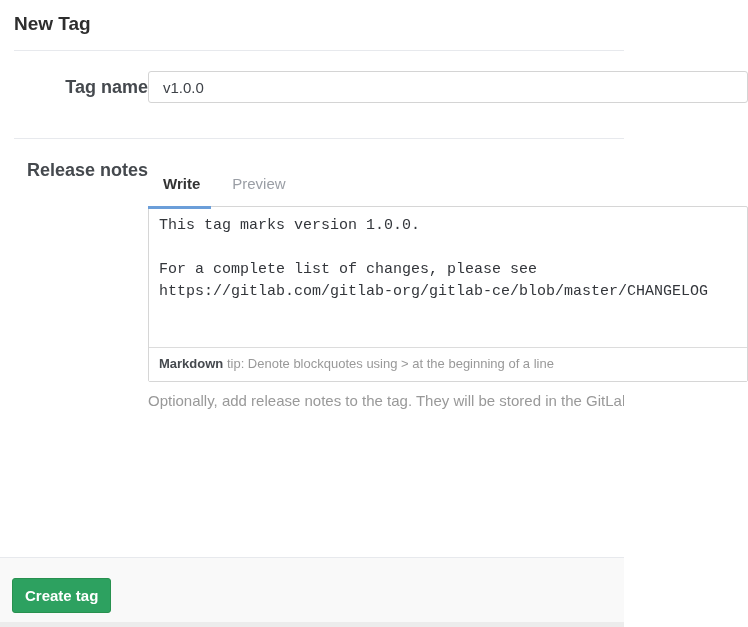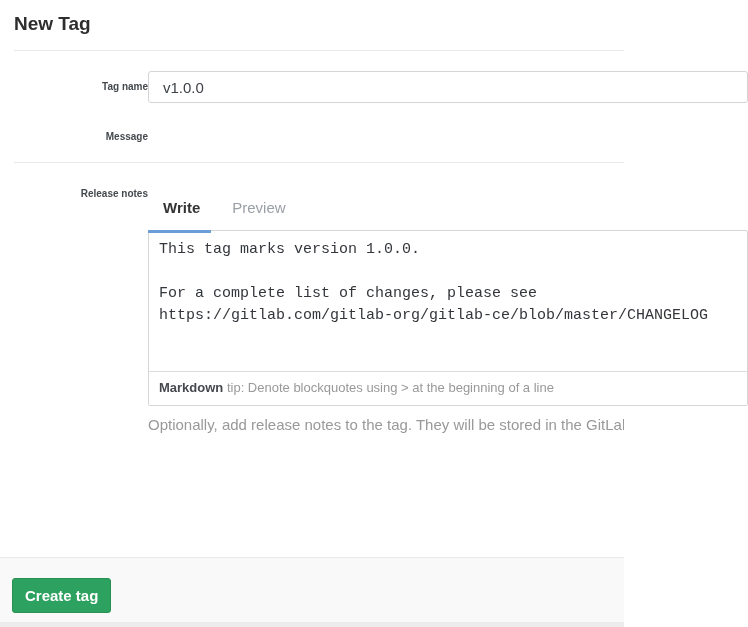--- a/index.html
+++ b/index.html
@@ -24,21 +24,21 @@
     margin: 0 0 0 14px;
   }
 
   
   .form-row { display: flex; align-items: flex-start; }
   .form-row.first { margin-top: 20px; }
   .label-col {
     width: 148px; flex: 0 0 148px;
     text-align: right;
     padding-top: 8px;
-    font-size: 10px; font-weight: 600; color: #45494e;
+    font-size: 18px; font-weight: 600; color: #45494e;
     line-height: 16px;
   }
   .input-col { flex: 1 1 auto; min-width: 0; }
   .text-input {
     display: block;
     width: 600px; height: 32px;
     padding: 6px 14px;
     font-family: "Liberation Sans", sans-serif;
     font-size: 15px; color: #3e4248;
     background: #fff;
@@ -136,21 +136,20 @@
 
     <div class="form-row first row-gap-sm">
       <label class="label-col">Tag name</label>
       <div class="input-col">
         <input type="text" class="text-input" value="v1.0.0" style="">
       </div>
     </div>
 
 
     <div class="form-row">
-      <label class="label-col">Message</label>
     </div>
 
     <hr class="divider mid-divider">
 
     <div class="form-row">
       <label class="label-col">Release notes</label>
       <div class="input-col">
 
         <div class="md-header">
           <button type="button" class="md-tab active">Write</button>

